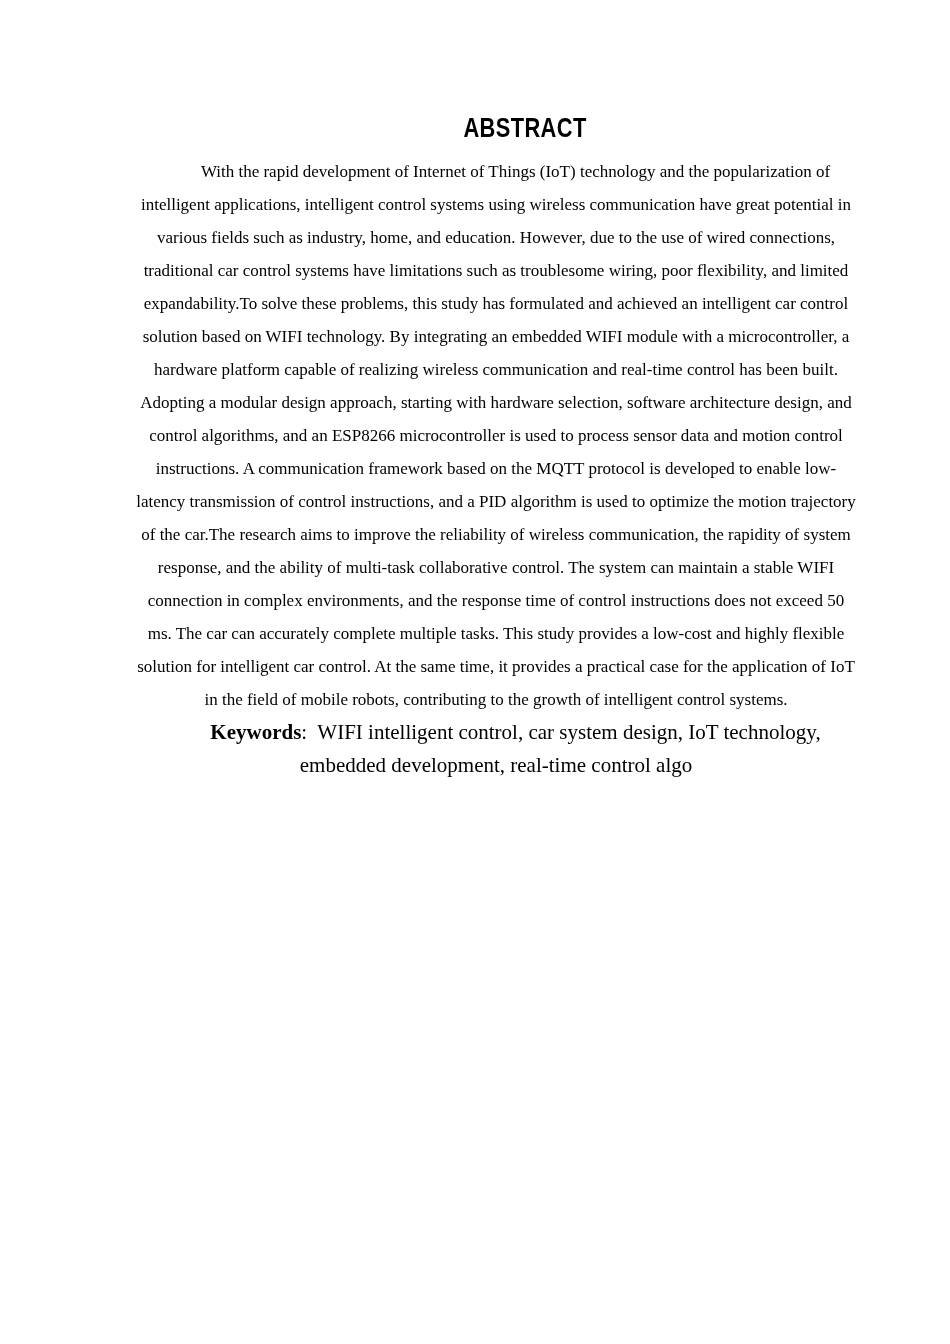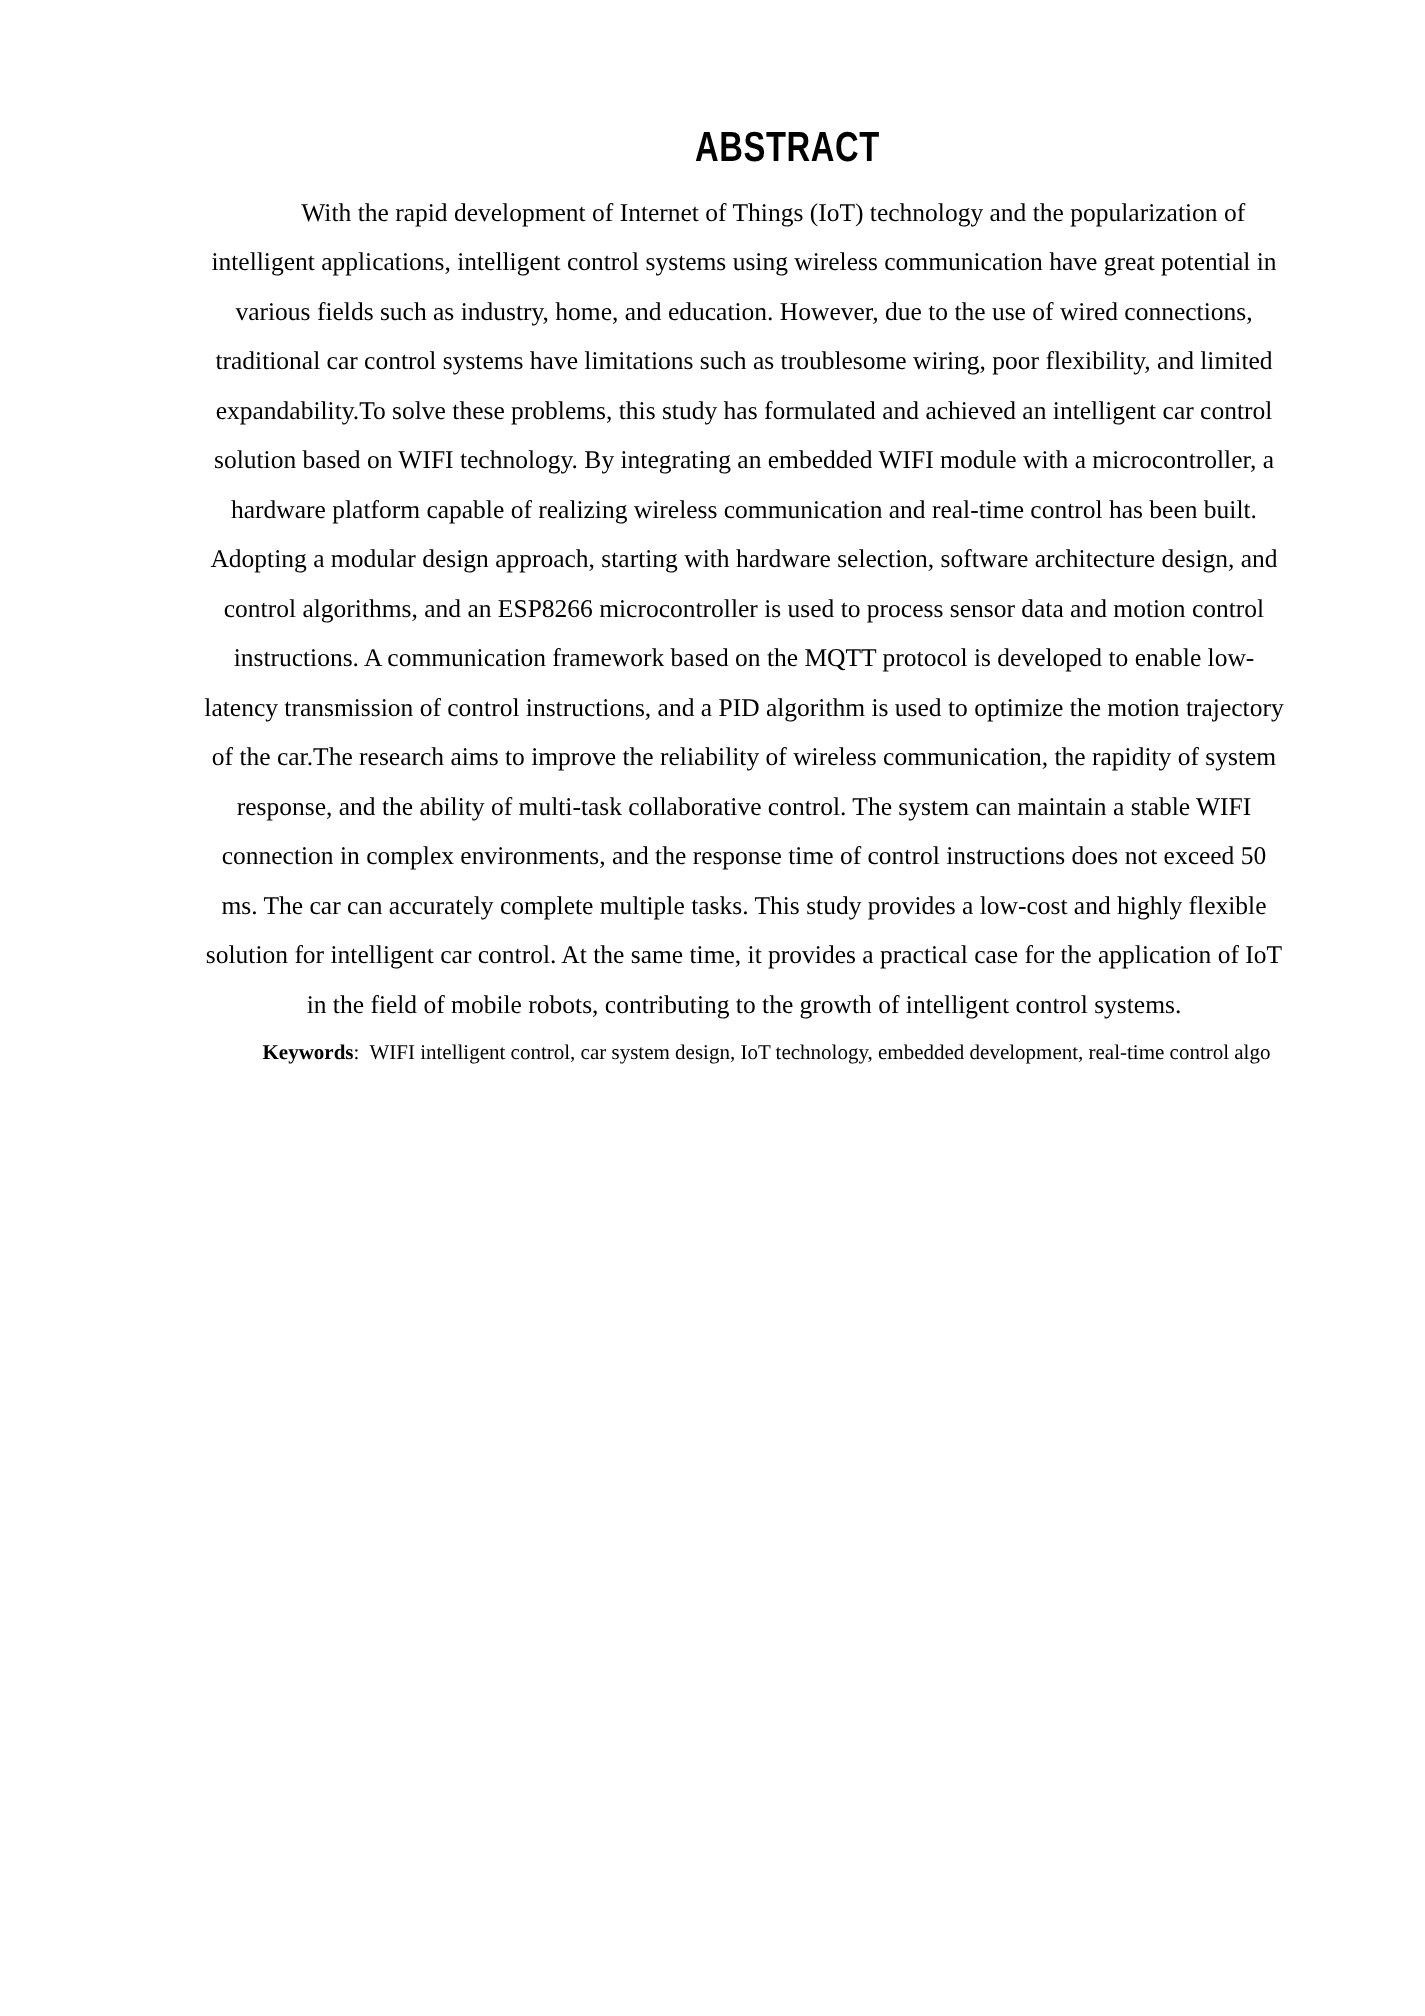--- a/index.html
+++ b/index.html
@@ -7,21 +7,21 @@
     padding: 0;
     background: #ffffff;
   }
   .page {
     position: relative;
     width: 950px;
     height: 1344px;
     background: #ffffff;
     color: #000000;
     box-sizing: border-box;
-    padding: 81px 94px 0 136px;
+    padding: 111px 94px 0 136px;
     font-family: "Liberation Serif", serif;
     overflow: hidden;
   }
   .doc-title {
     margin: 0;
     text-align: center;
     font-family: "Liberation Sans", sans-serif;
     font-weight: 700;
     font-size: 28px;
     line-height: 33px;
@@ -36,23 +36,23 @@
   .abstract-body {
     margin: 11px 0 0 0;
     font-size: 17px;
     line-height: 33px;
     text-align: center;
     text-indent: 39px;
     word-spacing: normal;
   }
   .keywords-line {
     margin: 0;
-    font-size: 14px;
+    font-size: 21px;
     line-height: 33px;
-    text-align: left;
+    text-align: center;
     text-indent: 39px;
   }
   .keywords-line .kw-label {
     font-weight: 700;
   }
   .keywords-line .kw-sep {
     white-space: pre;
   }
 </style>
 </head>

